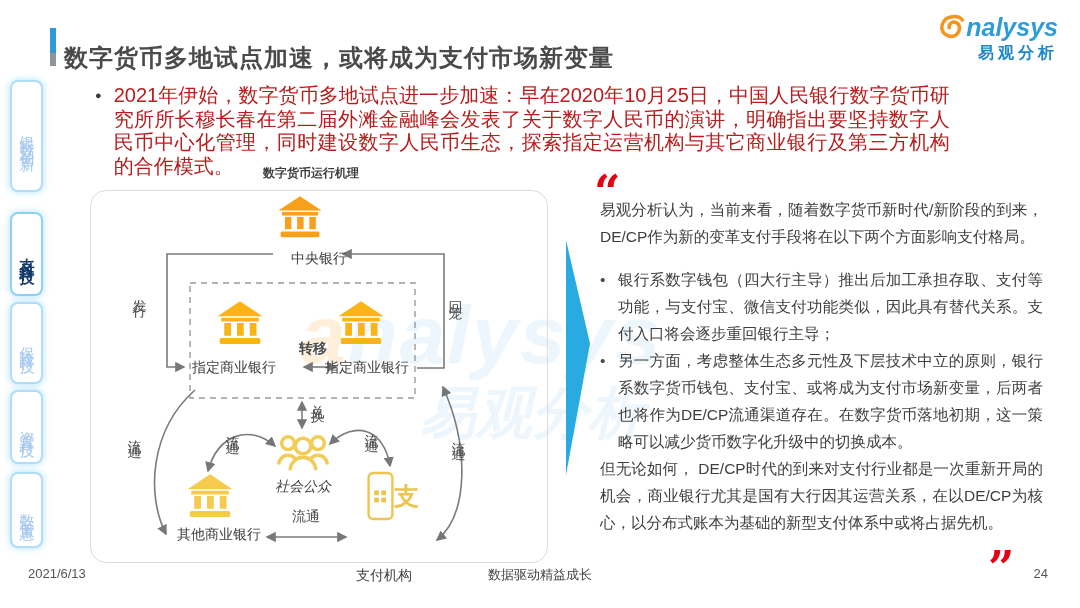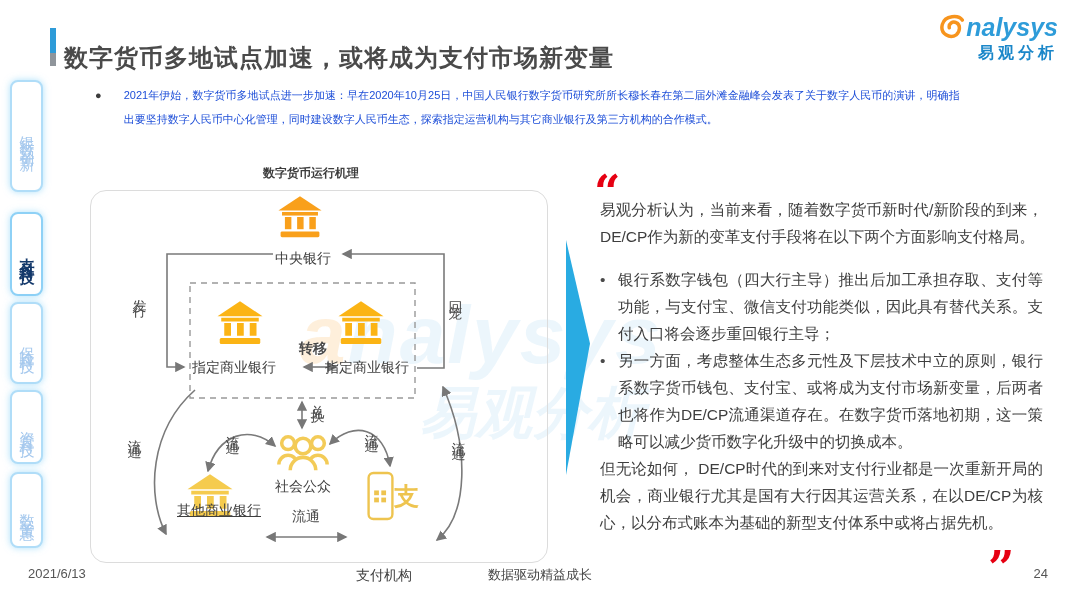--- a/index.html
+++ b/index.html
@@ -34,21 +34,21 @@
     box-shadow:0 0 7px rgba(110,200,245,.55);
     color:#a6c9ee; font-size:15px;
     writing-mode:vertical-rl; text-orientation:upright; letter-spacing:4px;
     display:flex; align-items:center; justify-content:center;
   }
   .tab.active { color:#14396b; font-weight:bold; border-color:#8ed1f6; }
 
   
   .intro { left:95px; top:84px; width:866px; z-index:2; display:flex; }
   .intro-dot { font-size:11px; color:#3c3c3c; margin-top:5px; }
-  .intro-text { margin-left:22px; font-size:11px; line-height:23.5px; color:#1d4ed8; width:836px; text-align:justify; }
+  .intro-text { margin-left:12px; font-size:20px; line-height:23.5px; color:#b91c1c; width:836px; text-align:justify; }
 
   
   .diagram-title { left:211px; top:165px; width:200px; z-index:2; text-align:center; font-size:12px; font-weight:bold; color:#3d3d3d; }
   .diagram-box { left:90px; top:190px; width:458px; height:373px; border:1px solid #dcdcdc; border-radius:16px; z-index:1; }
   .flow-svg { left:90px; top:190px; width:458px; height:373px; z-index:1; }
   .node-label { z-index:2; font-size:14px; color:#3f3f3f; text-align:center; width:100px; }
   .edge-label { z-index:2; font-size:14px; color:#4a4a4a; writing-mode:vertical-rl; text-orientation:upright; letter-spacing:5px; }
   .edge-label-h { z-index:2; font-size:14px; color:#4a4a4a; text-align:center; width:60px; }
   .icon-wrap { z-index:2; line-height:0; }
   .pay-char { font-size:25px; font-weight:bold; color:#eec44f; line-height:1; }
@@ -187,25 +187,25 @@
   <svg width="27" height="50" viewBox="0 0 34 62" fill="none" stroke="#eec44f" stroke-width="3">
     <rect x="2" y="2" width="30" height="58" rx="6"></rect>
     <rect x="9" y="24" width="6" height="6" fill="#eec44f" stroke="none"></rect>
     <rect x="18" y="24" width="6" height="6" fill="#eec44f" stroke="none"></rect>
     <rect x="9" y="33" width="6" height="6" fill="#eec44f" stroke="none"></rect>
     <rect x="18" y="33" width="6" height="6" fill="#eec44f" stroke="none"></rect>
   </svg>
   <span class="pay-char">支</span>
 </div>
 
-<div class="abs node-label" style="left:253px;top:250px;text-align:center;">中央银行</div>
+<div class="abs node-label" style="left:269px;top:250px;text-align:center;">中央银行</div>
 <div class="abs node-label" style="left:184px;top:359px;">指定商业银行</div>
 <div class="abs node-label" style="left:317px;top:359px;">指定商业银行</div>
-<div class="abs node-label" style="left:253px;top:478px;">社会公众</div>
-<div class="abs node-label" style="left:169px;top:502px;text-decoration:underline;">其他商业银行</div>
+<div class="abs node-label" style="left:253px;top:478px;font-style:italic;">社会公众</div>
+<div class="abs node-label" style="left:169px;top:526px;">其他商业银行</div>
 <div class="abs node-label" style="left:334px;top:526px;margin-top:41px;">支付机构</div>
 
 <div class="abs edge-label" style="left:131px;top:288px;">发行</div>
 <div class="abs edge-label" style="left:447px;top:290px;">回笼</div>
 <div class="abs edge-label-h" style="left:283px;top:340px;font-weight:bold;">转移</div>
 <div class="abs edge-label" style="left:309px;top:393px;">兑换</div>
 <div class="abs edge-label" style="left:126px;top:428px;">流通</div>
 <div class="abs edge-label" style="left:224px;top:424px;">流通</div>
 <div class="abs edge-label" style="left:363px;top:422px;">流通</div>
 <div class="abs edge-label" style="left:450px;top:430px;">流通</div>

